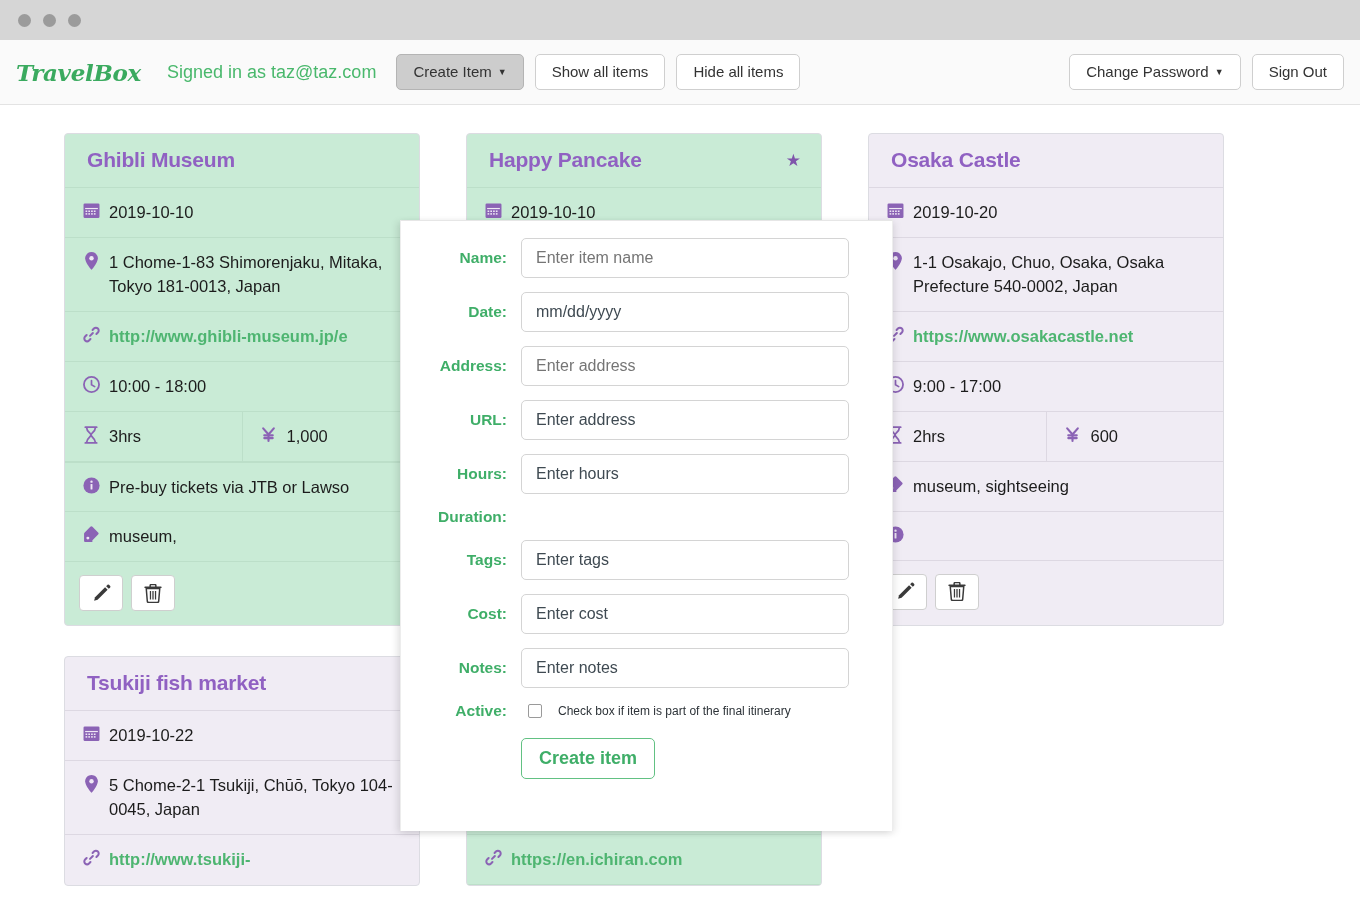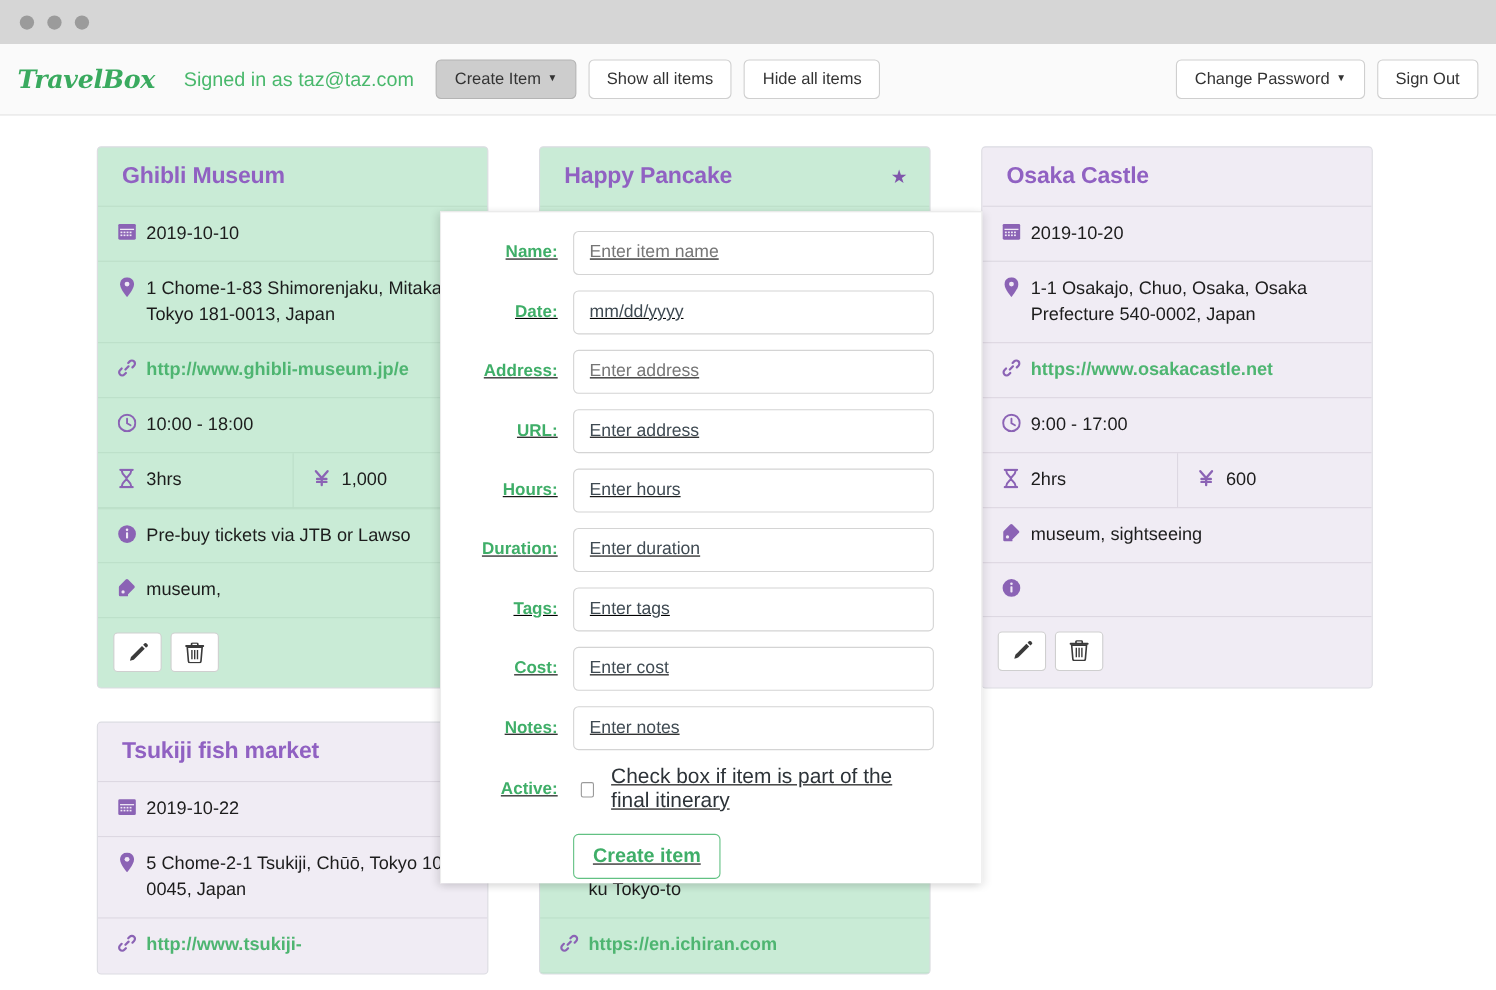--- a/index.html
+++ b/index.html
@@ -47,21 +47,20 @@
   #nav-right { position:absolute; right:16px; display:flex; align-items:center; }
   #nav-right .btn:last-child { margin-right:0; }
 
   
   #content { position:relative; padding:28px 0 0 0; }
   #grid {
     display:grid;
     grid-template-columns: repeat(3, 356px);
     column-gap:46px; row-gap:30px;
     padding-left:64px;
-    margin-left:24px;
   }
   .card {
     border:1px solid #dcdce2;
     border-radius:4px;
     overflow:hidden;
     background:#f0ecf4;
   }
   .card.active { background:#c9ebd6; }
   .card-head {
     padding:14px 20px 15px 22px;
@@ -100,30 +99,29 @@
   .actions { padding:13px 20px 14px 14px; display:flex; gap:8px; }
   .iconbtn {
     width:44px; height:36px; background:#fff;
     border:1px solid #cfcfcf; border-radius:4px;
     display:flex; align-items:center; justify-content:center;
     cursor:pointer; color:#3a3a3a;
   }
 
   
   #modal {
-    position:absolute; left:400px; top:87px;
+    position:absolute; left:400px; top:115px;
     width:493px; height:611px;
     background:#ffffff;
     border-top:1px solid #e6e6e6;
     border-left:1px solid #ededed;
     border-right:1px solid #ededed;
     box-shadow:-3px 2px 7px rgba(0,0,0,0.10), 3px 2px 7px rgba(0,0,0,0.07);
     padding-top:17px;
     z-index:40;
-    text-decoration:underline;
   }
   .frow { display:flex; align-items:center; margin-bottom:14px; }
   .flabel {
     width:120px; min-width:120px; text-align:right;
     padding-right:14px;
     font-size:15.5px; font-weight:bold; color:#3fae68;
   }
   .finput {
     width:328px; height:40px;
     border:1px solid #d4d4d4; border-radius:5px;
@@ -133,21 +131,21 @@
     padding:0 14px;
     outline:none;
   }
   .finput.ph { color:#a3a3a3; }
   .frow.checkbox-row { margin-bottom:18px; }
   .cbwrap { width:328px; display:flex; align-items:center; }
   .cb {
     width:14px; height:14px; border:1px solid #9a9a9a; border-radius:2px;
     background:#fff; margin-left:7px; margin-right:16px; cursor:pointer;
   }
-  .cblabel { font-size:19px; color:#2d3338; }
+  .cblabel { font-size:12px; color:#2d3338; }
   .submit-wrap { display:flex; }
   .submit-wrap .spacer { width:120px; min-width:120px; }
   #create-item-submit {
     font-size:18px; font-weight:bold; color:#3fae68;
     background:#fff; border:1px solid #62c183; border-radius:5px;
     padding:9px 17px; cursor:pointer;
     font-family:"Liberation Sans", sans-serif;
   }
 </style>
 </head>
@@ -551,21 +549,20 @@
         <div class="frow">
           <div class="flabel">URL:</div>
           <input class="finput" type="text" placeholder="Enter address" value="Enter address" style="">
         </div>
         <div class="frow">
           <div class="flabel">Hours:</div>
           <input class="finput" type="text" placeholder="Enter hours" value="Enter hours" style="">
         </div>
         <div class="frow">
           <div class="flabel">Duration:</div>
-          <input class="finput" type="text" placeholder="Enter duration" value="Enter duration" style="">
         </div>
         <div class="frow">
           <div class="flabel">Tags:</div>
           <input class="finput" type="text" placeholder="Enter tags" value="Enter tags" style="">
         </div>
         <div class="frow">
           <div class="flabel">Cost:</div>
           <input class="finput" type="text" placeholder="Enter cost" value="Enter cost" style="">
         </div>
         <div class="frow">

